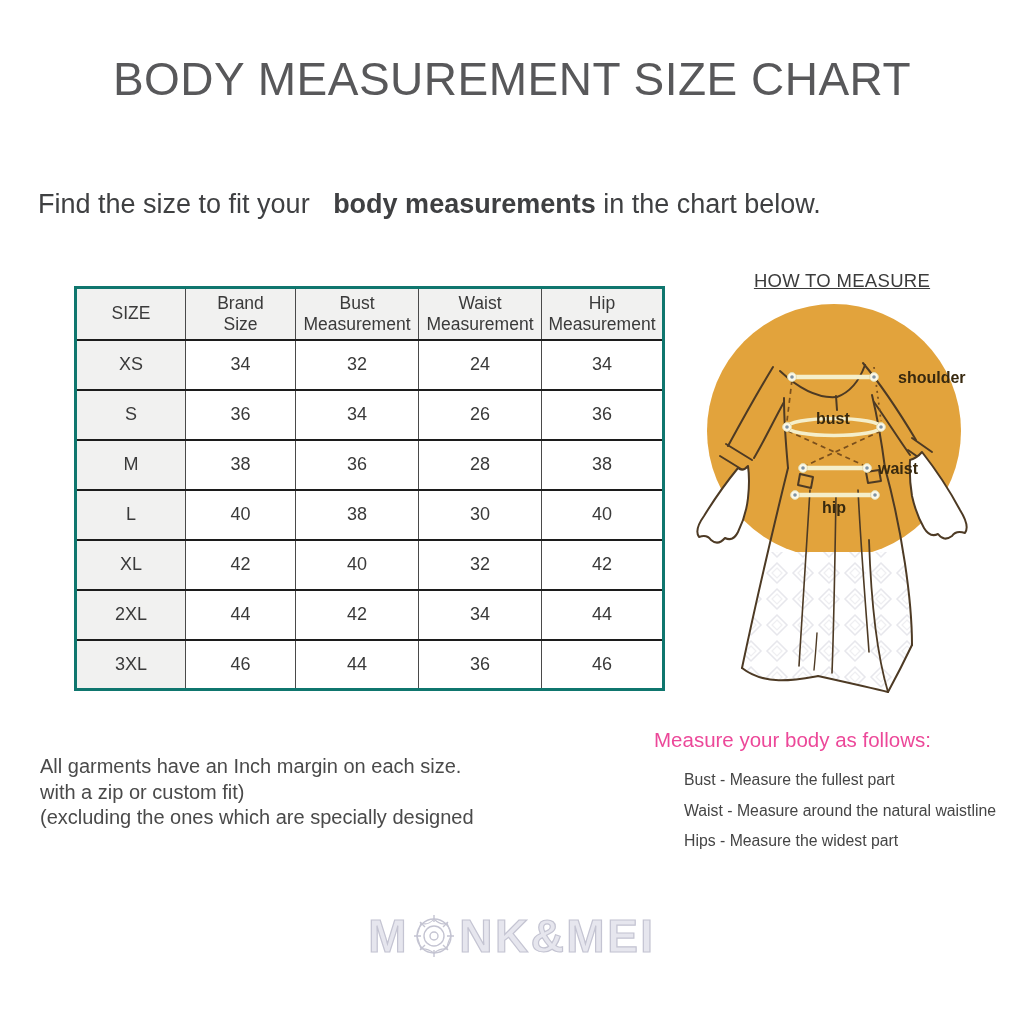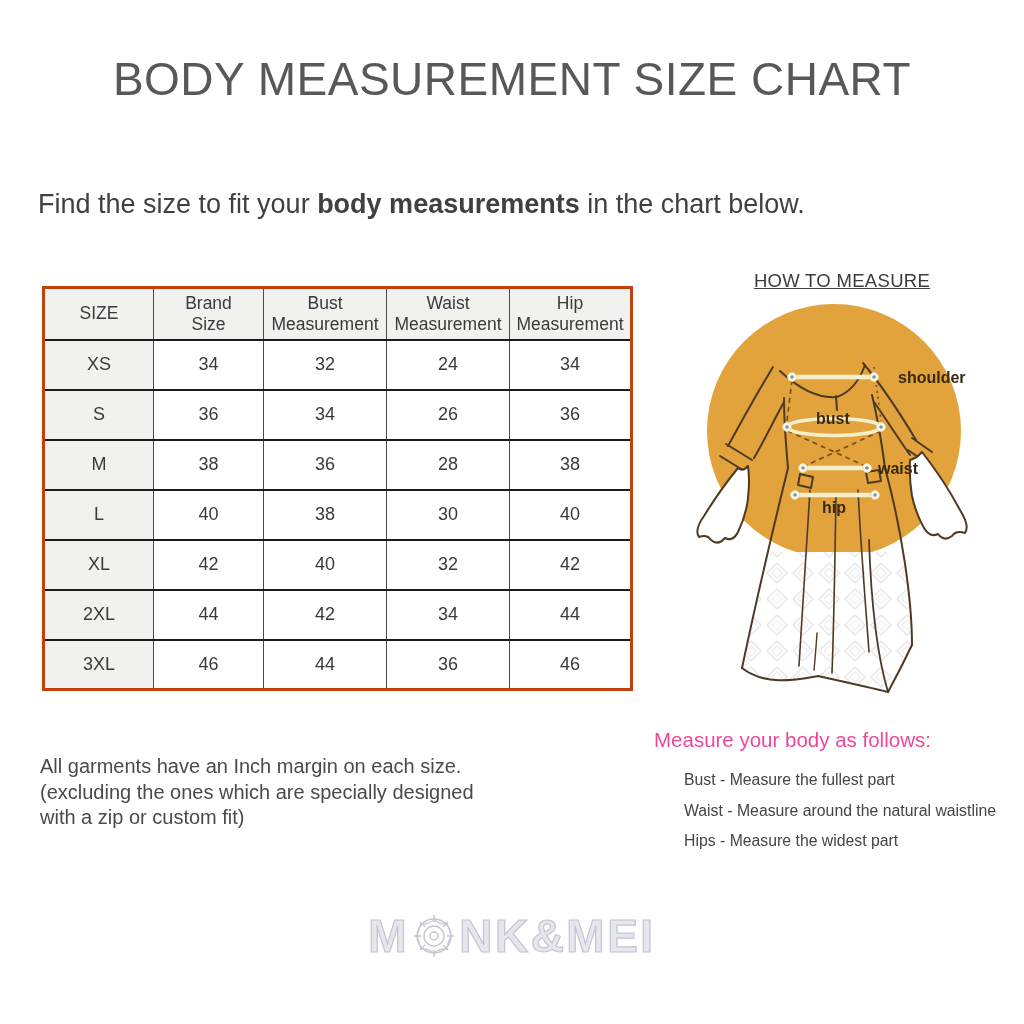--- a/index.html
+++ b/index.html
@@ -3,26 +3,26 @@
 <meta charset="utf-8">
 <style>
   html,body{margin:0;padding:0;background:#fff;}
   .page{position:relative;width:1024px;height:1012px;background:#ffffff;
         font-family:"Liberation Sans",sans-serif;overflow:hidden;}
 
   .title{position:absolute;left:0;right:0;top:52px;margin:0;text-align:center;
          font-size:46px;font-weight:400;color:#58585a;letter-spacing:0.5px;}
 
   .subtitle{position:absolute;left:38px;top:189px;font-size:27px;color:#3f4042;}
-  .subtitle b{font-weight:700;}
+  .subtitle b{font-weight:700;margin-left:16px;}
 
   
   .table-wrap{position:absolute;left:42px;top:286px;}
   table.size-table{border-collapse:collapse;table-layout:fixed;
-                   border:3px solid #c2410c;}
+                   border:3px solid #0f766e;margin-left:32px;}
   table.size-table th,table.size-table td{
       border:1px solid #4a4a4a;text-align:center;vertical-align:middle;
       color:#3a3a3a;background:#ffffff;padding:0;}
   table.size-table thead tr{height:52px;}
   table.size-table tbody tr{height:50px;}
   table.size-table thead th{background:#f1f1f0;font-weight:400;font-size:17.5px;
       line-height:1.2;white-space:pre-line;border-bottom:2.5px solid #1c1c1c;}
   table.size-table tbody tr{border-bottom:2.5px solid #1c1c1c;}
   table.size-table tbody th{background:#f1f1f0;font-weight:400;font-size:18px;}
   table.size-table tbody td{font-size:18px;}
@@ -129,22 +129,22 @@
             <td>44</td>
             <td>36</td>
             <td>46</td>
           </tr>
         </tbody>
     </table>
   </div>
 
   <div class="margin-note">
     <div>All garments have an Inch margin on each size.</div>
+    <div>with a zip or custom fit)</div>
     <div>(excluding the ones which are specially designed</div>
-    <div>with a zip or custom fit)</div>
   </div>
 
 
   <div class="htm-heading">HOW TO MEASURE</div>
 
   <svg class="diagram" width="364" height="410" viewBox="0 0 364 410">
     <defs>
       <pattern id="dia" width="26" height="26" patternUnits="userSpaceOnUse">
         <rect width="26" height="26" fill="#ffffff"></rect>
         <path d="M13,3 L23,13 L13,23 L3,13 Z" fill="none" stroke="#e7e7ec" stroke-width="1.5"></path>

